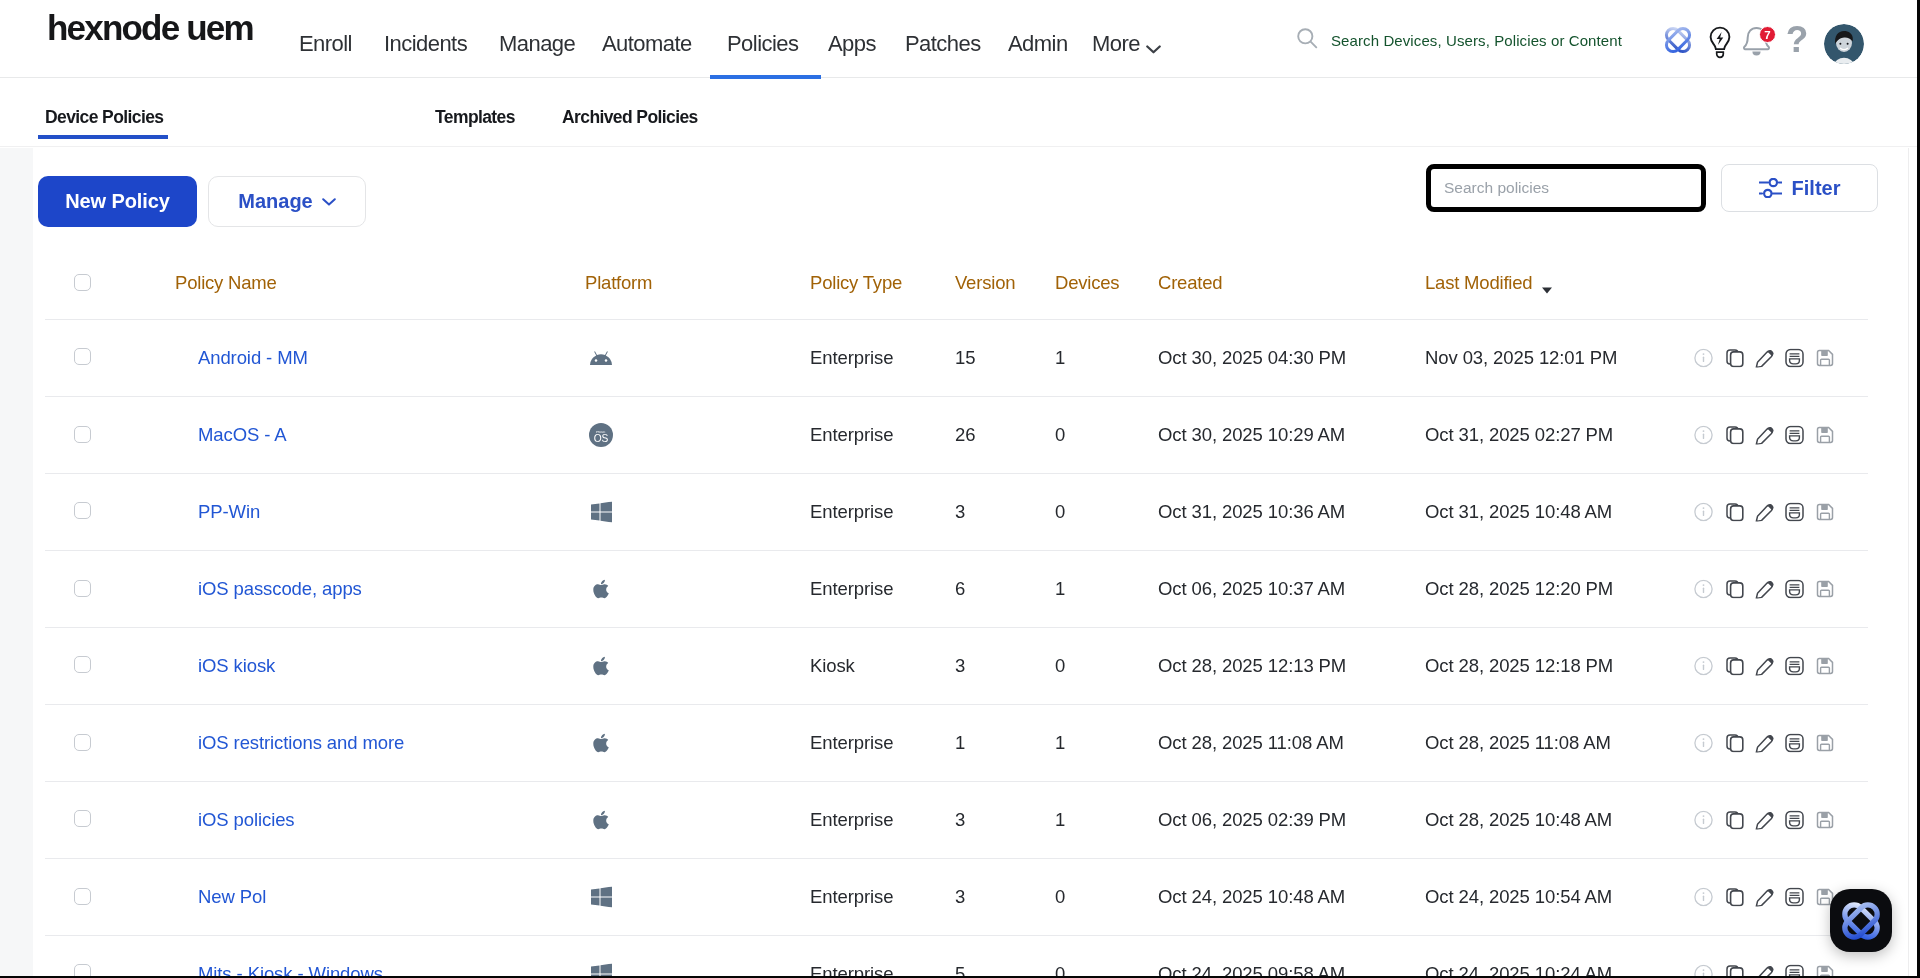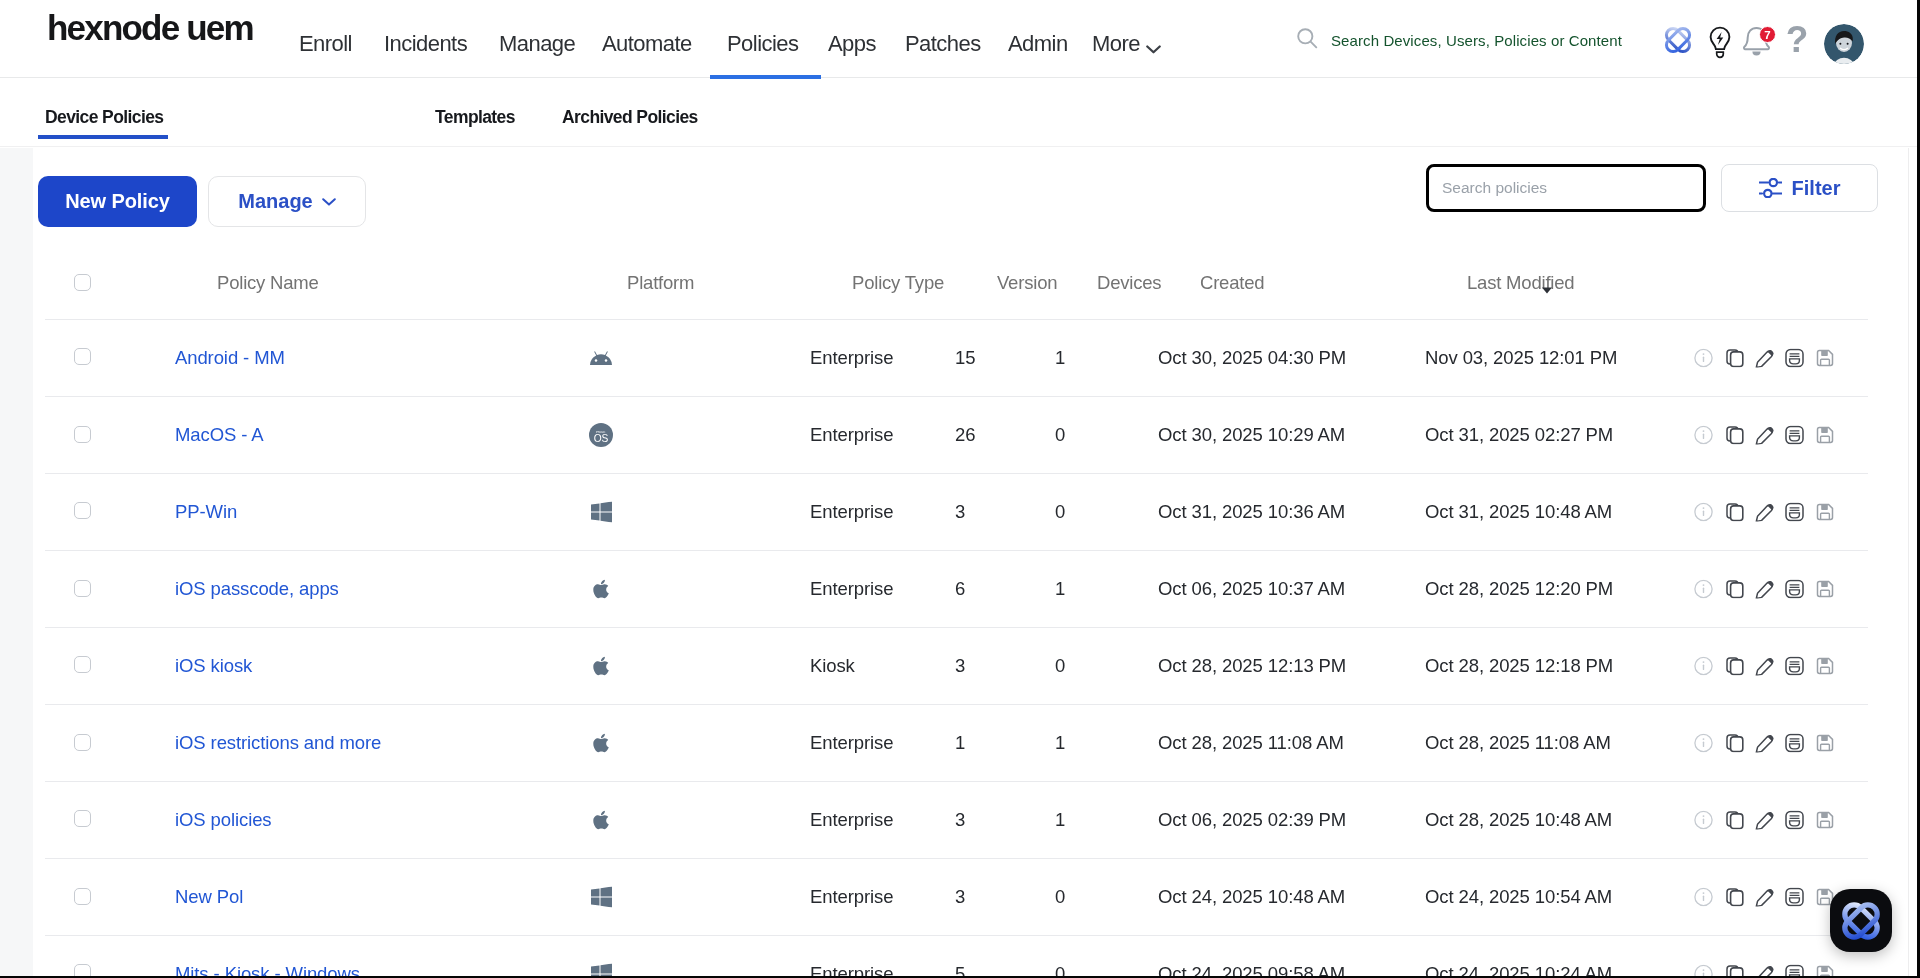--- a/index.html
+++ b/index.html
@@ -1,21 +1,21 @@
 <!DOCTYPE html>
 <html><head><meta charset="utf-8"><title>Hexnode UEM</title><style>
 *{margin:0;padding:0;box-sizing:border-box;}
 html,body{width:1920px;height:978px;overflow:hidden;background:#fff;font-family:"Liberation Sans",sans-serif;}
 #page{position:relative;width:1920px;height:978px;background:#fff;}
 .abs{position:absolute;}
 .nav-item{position:absolute;top:5px;height:78px;display:flex;align-items:center;font-size:22px;color:#2e3135;font-weight:400;letter-spacing:-0.55px;}
 .tab{position:absolute;top:83px;height:68px;display:flex;align-items:center;font-size:17.5px;color:#17191d;font-weight:700;letter-spacing:-0.6px;}
-.hcell{position:absolute;font-size:18.5px;font-weight:400;color:#737373;letter-spacing:-0.2px;margin-left:42px;}
+.hcell{position:absolute;font-size:18.5px;font-weight:400;color:#a16207;letter-spacing:-0.2px;}
 .cell{position:absolute;font-size:18.5px;color:#26292e;letter-spacing:-0.1px;}
-.link{color:#2156d4;}
+.link{color:#2156d4;margin-left:23px;}
 .cb{position:absolute;width:17px;height:17px;border:1.5px solid #c7cbd1;border-radius:5px;background:#fff;}
 .rowline{position:absolute;left:45px;width:1823px;height:1px;background:#e9eaed;}
 .icon{position:absolute;display:flex;align-items:center;justify-content:center;}
 </style></head><body>
 <div id="page">
 <div class="abs" style="left:0;top:0;width:1920px;height:78px;background:#fff;border-bottom:1px solid #e8e9ea;"></div>
 <div class="abs" style="left:47px;top:0;height:56px;display:flex;align-items:center;font-size:35px;font-weight:700;color:#161719;letter-spacing:-1.8px;">hexnode uem</div>
 <div class="nav-item" style="left:299px;">Enroll</div>
 <div class="nav-item" style="left:384px;">Incidents</div>
 <div class="nav-item" style="left:499px;">Manage</div>
@@ -81,21 +81,21 @@
 <div class="tab" style="left:45px;">Device Policies</div>
 <div class="tab" style="left:427px;margin-left:8px;">Templates</div>
 <div class="tab" style="left:562px;">Archived Policies</div>
 <div class="abs" style="left:38px;top:135px;width:130px;height:4px;background:#2350c8;"></div>
 <div class="abs" style="left:0;top:148px;width:33px;height:828px;background:#f6f7f8;"></div>
 <div class="abs" style="left:1908px;top:148px;width:1px;height:828px;background:#ededee;"></div>
 <div class="abs" style="left:38px;top:176px;width:159px;height:51px;border-radius:10px;background:#1d46c9;color:#fff;display:flex;align-items:center;justify-content:center;font-size:20px;font-weight:700;letter-spacing:-0.1px;">New Policy</div>
 <div class="abs" style="left:208px;top:176px;width:158px;height:51px;border-radius:10px;background:#fff;border:1px solid #e4e5e7;color:#2b50c6;display:flex;align-items:center;justify-content:center;gap:9px;font-size:20px;font-weight:700;">Manage <svg width="14" height="8" viewBox="0 0 14 8">
         <path d="M1.2 1.2 7 6.6l5.8-5.4" stroke="#2b50c6" stroke-width="2" fill="none" stroke-linecap="round" stroke-linejoin="round"></path>
       </svg></div>
-<div class="abs" style="left:1426px;top:164px;width:280px;height:48px;border-radius:8px;background:#fff;border:3px solid #000000;display:flex;align-items:center;padding-left:13px;font-size:15.5px;color:#9aa1a9;">Search policies</div>
+<div class="abs" style="left:1426px;top:164px;width:280px;height:48px;border-radius:8px;background:#fff;border:5px solid #000000;display:flex;align-items:center;padding-left:13px;font-size:15.5px;color:#9aa1a9;">Search policies</div>
 <div class="abs" style="left:1721px;top:164px;width:157px;height:48px;border-radius:8px;background:#fff;border:1px solid #dcdfe3;display:flex;align-items:center;justify-content:center;gap:10px;font-size:20px;font-weight:700;color:#2b50c6;"><svg width="23" height="20" viewBox="0 0 23 20">
         <g stroke="#2b50c6" stroke-width="2.2" fill="none" stroke-linecap="round">
           <path d="M0.6 4.5h8.4M19.7 4.5h2.7"></path>
           <circle cx="14.3" cy="4.5" r="3.7"></circle>
           <path d="M0.6 15.5h2.4M13.8 15.5h8.6"></path>
           <circle cx="8.8" cy="15.5" r="3.7"></circle>
         </g>
       </svg> Filter</div>
 <div class="cb" style="left:74px;top:274px;"></div>
 <div class="hcell" style="left:175px;top:283px;transform:translateY(-50%);">Policy Name</div>

